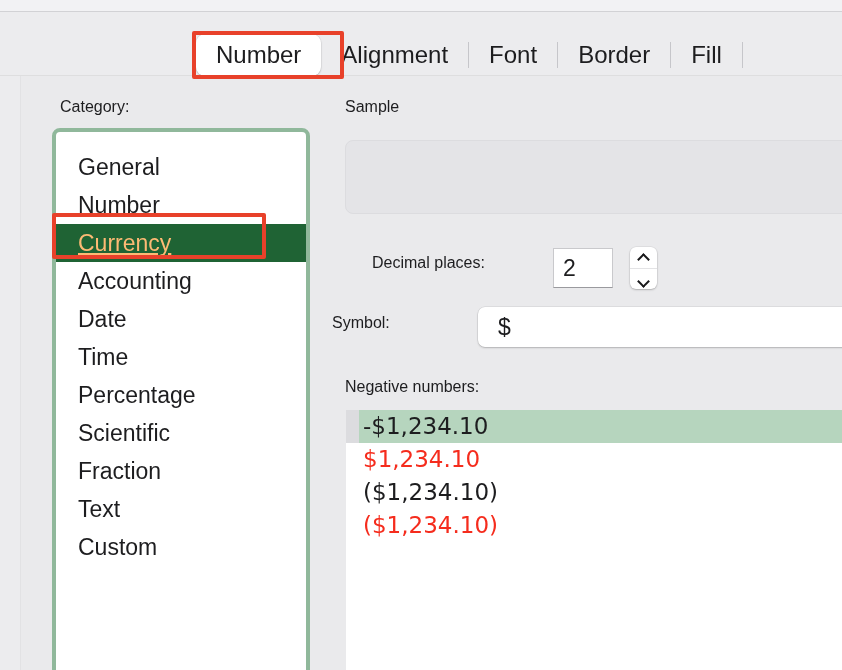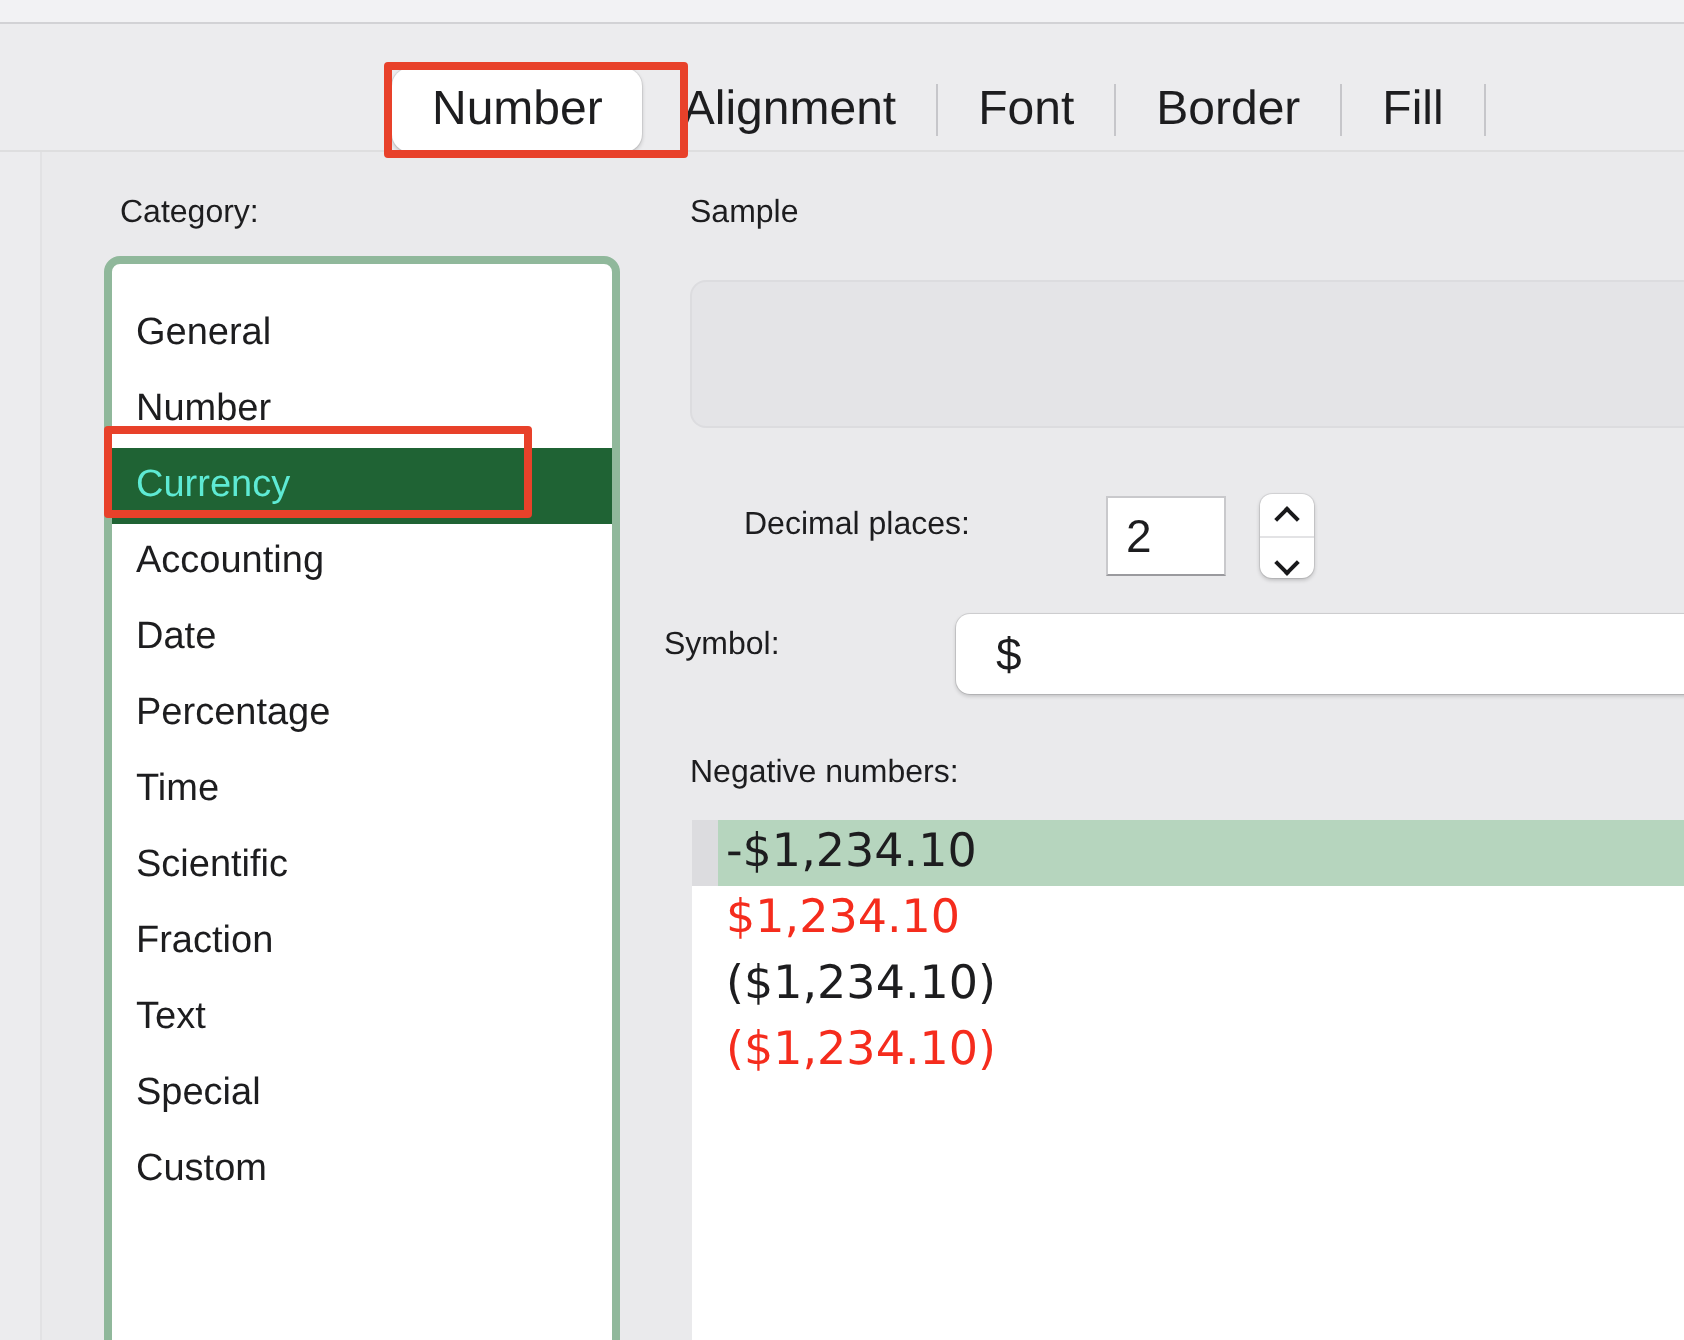--- a/index.html
+++ b/index.html
@@ -105,28 +105,29 @@
     border: 4px solid #90b89b;
     border-radius: 8px;
     overflow: hidden;
   }
   #category-items {
     padding-top: 16px;
   }
   .category-item {
     height: 38px;
     line-height: 38px;
-    font-size: 19px;
-    color: #1d1d1f;
-    padding-left: 12px;
+    font-size: 23px;
+    color: #1d1d1f;
+    padding-left: 22px;
     white-space: nowrap;
   }
   .category-item.selected {
     background: #1f6334;
-    color: #5eead4;
+    color: #fdba74;
+    text-decoration: underline;
   }
 
   
   #sample-box {
     position: absolute;
     left: 345px; top: 140px;
     width: 560px; height: 74px;
     background: #e4e4e7;
     border: 1px solid #dcdcdf;
     border-radius: 8px;
@@ -255,26 +256,25 @@
 
 <div class="field-label" id="category-label">Category:</div>
 
 <div id="category-list">
   <div id="category-items">
       <div class="category-item">General</div>
       <div class="category-item">Number</div>
       <div class="category-item selected">Currency</div>
       <div class="category-item">Accounting</div>
       <div class="category-item">Date</div>
+      <div class="category-item">Time</div>
       <div class="category-item">Percentage</div>
-      <div class="category-item">Time</div>
       <div class="category-item">Scientific</div>
       <div class="category-item">Fraction</div>
       <div class="category-item">Text</div>
-      <div class="category-item">Special</div>
       <div class="category-item">Custom</div>
     </div>
 </div>
 
 <div class="field-label" id="sample-label">Sample</div>
 <div id="sample-box"></div>
 
 <div class="field-label" id="decimal-label">Decimal places:</div>
 <div id="decimal-input">2</div>
 <div id="decimal-stepper">

